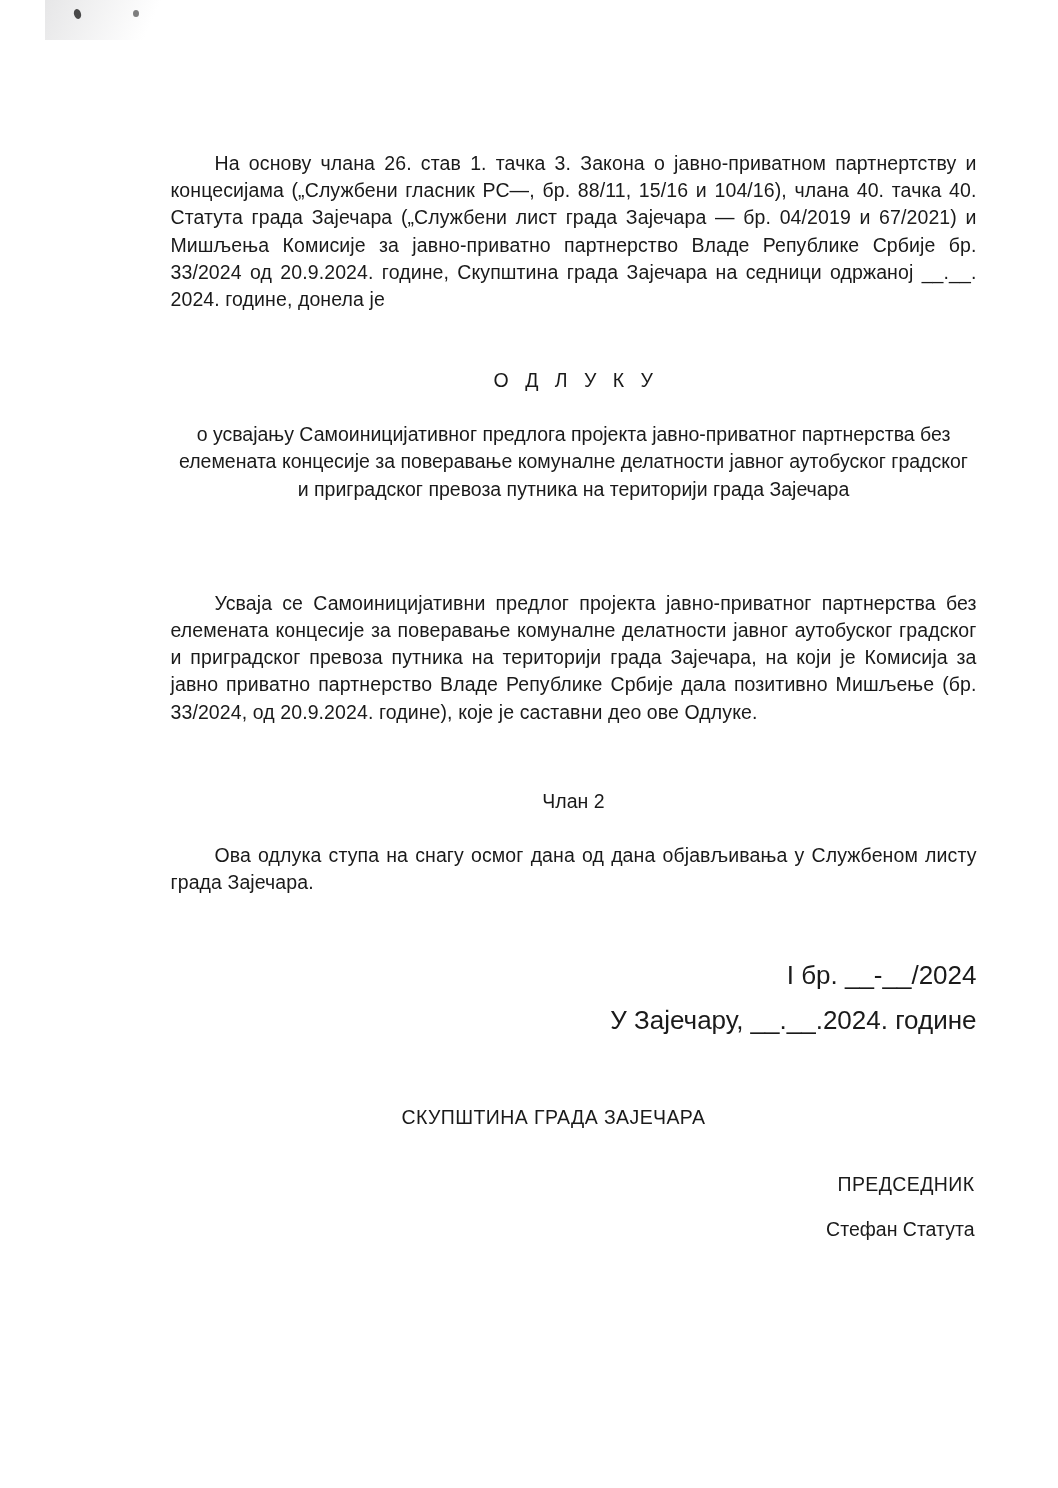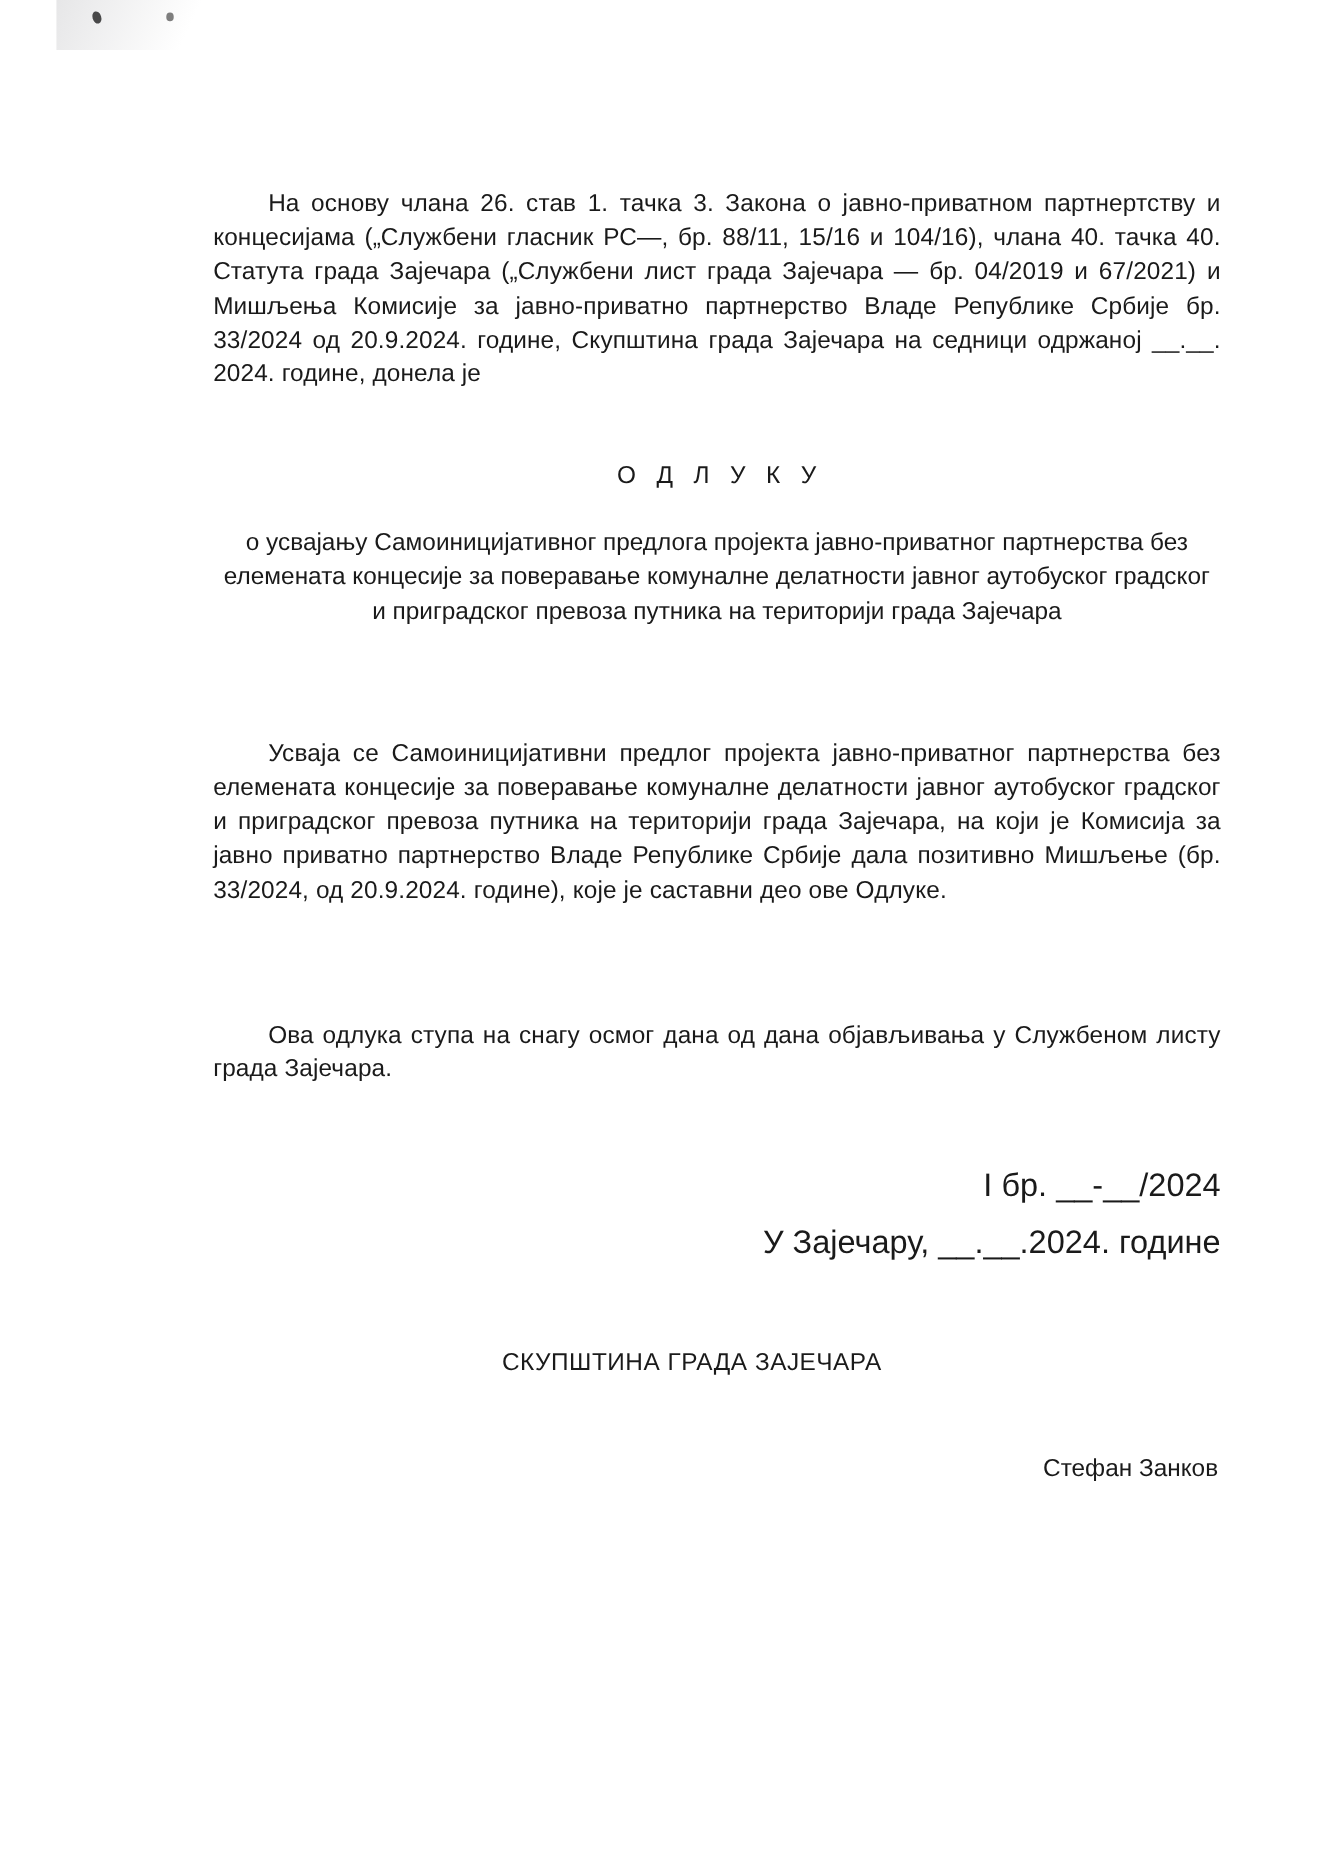--- a/index.html
+++ b/index.html
@@ -157,38 +157,40 @@
 
     <div class="spacer-lg" style="height:60px"></div>
 
 
     <div class="spacer-sm"></div>
 
     <p class="body-par">Усваја се Самоиницијативни предлог пројекта јавно-приватног партнерства без елемената концесије за поверавање комуналне делатности јавног аутобуског градског и приградског превоза путника на територији града Зајечара, на који је Комисија за јавно приватно партнерство Владе Републике Србије дала позитивно Мишљење (бр. 33/2024, од 20.9.2024. године), које је саставни део ове Одлуке.</p>
 
     <div class="spacer-lg" style="height:62px"></div>
 
+    <div class="article-head">Члан 2</div>
 
     <div class="spacer-sm"></div>
 
     <p class="body-par">Ова одлука ступа на снагу осмог дана од дана објављивања у Службеном листу града Зајечара.</p>
 
     <div class="spacer-lg" style="height:64px"></div>
 
     <div class="meta-line">I бр. __-__/2024</div>
 
     <div class="spacer-xs"></div>
 
     <div class="meta-line">У Зајечару, __.__.2024. године</div>
 
     <div class="spacer-lg" style="height:52px"></div>
 
     <div class="org-line">СКУПШТИНА ГРАДА ЗАЈЕЧАРА</div>
 
     <div class="spacer-md"></div>
 
     <div class="sign-block">
+      <div class="sign-role">ПРЕДСЕДНИК</div>
       <div class="spacer-xs" style="height:18px"></div>
-      <div class="sign-name">Стефан Занков</div>
+      <div class="sign-name">Стефан Статута</div>
     </div>
 
   </div>
 </div>
 
 </body></html>

